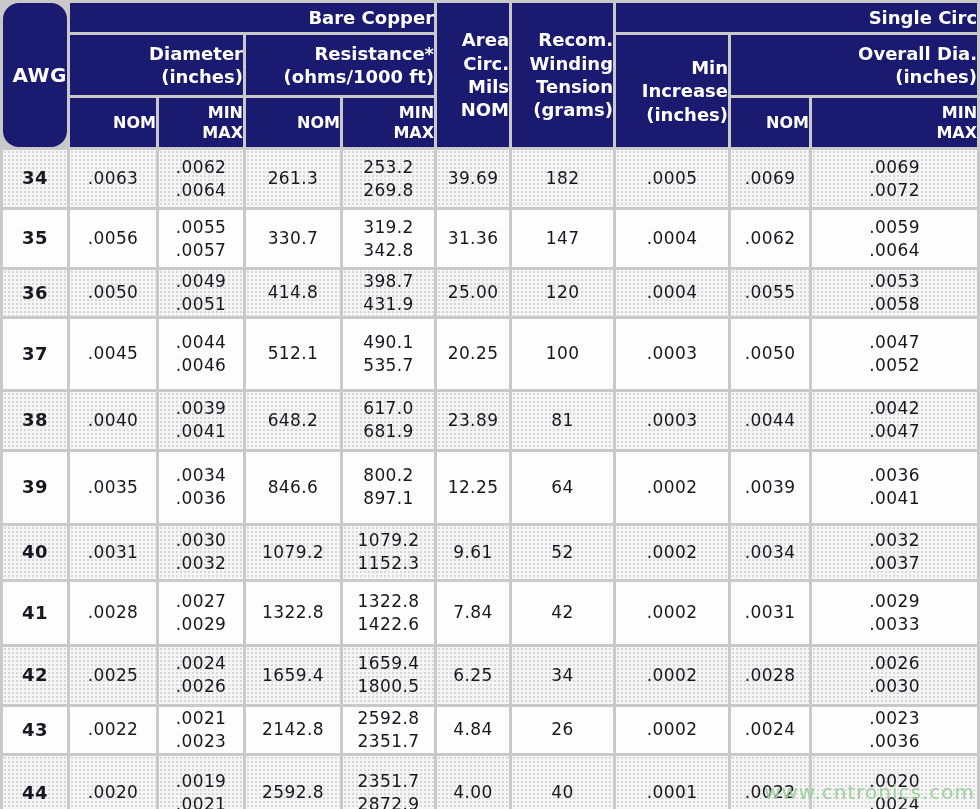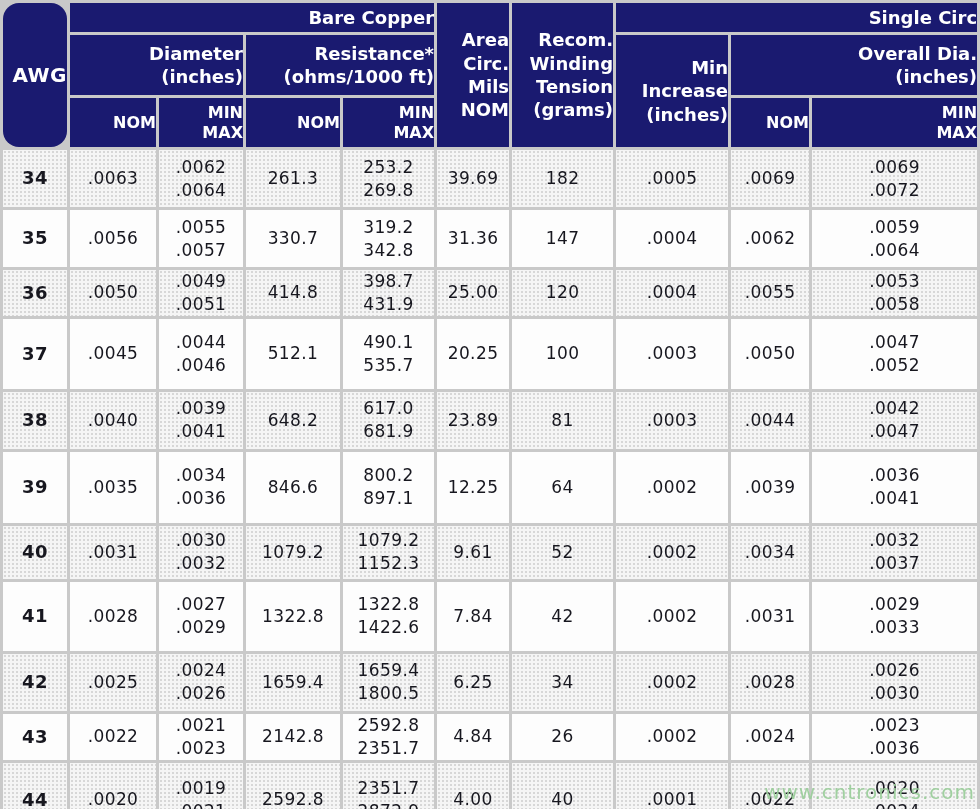--- a/index.html
+++ b/index.html
@@ -203,21 +203,21 @@
         <td>1079.2</td>
         <td>1079.2
 1152.3</td>
         <td>9.61</td>
         <td>52</td>
         <td>.0002</td>
         <td>.0034</td>
         <td>.0032
 .0037</td>
       </tr>
-      <tr class="plain" style="height:69px">
+      <tr class="plain" style="height:62px">
         <td class="awgcol">41</td>
         <td>.0028</td>
         <td>.0027
 .0029</td>
         <td>1322.8</td>
         <td>1322.8
 1422.6</td>
         <td>7.84</td>
         <td>42</td>
         <td>.0002</td>

